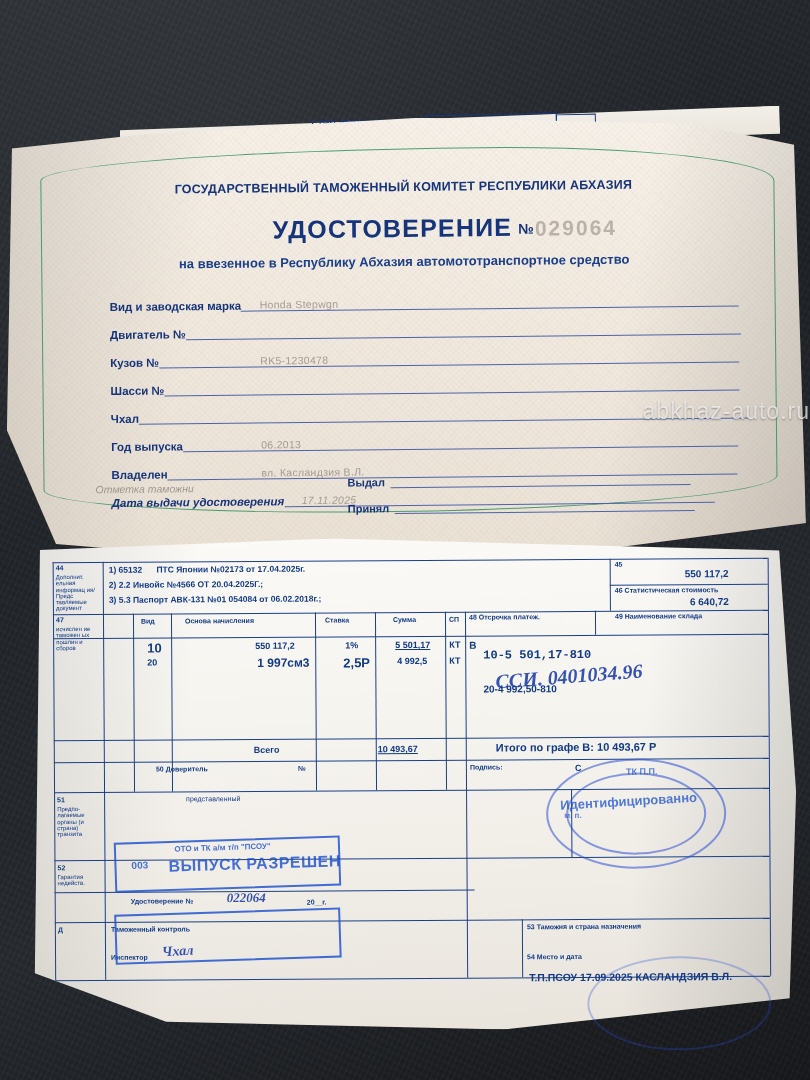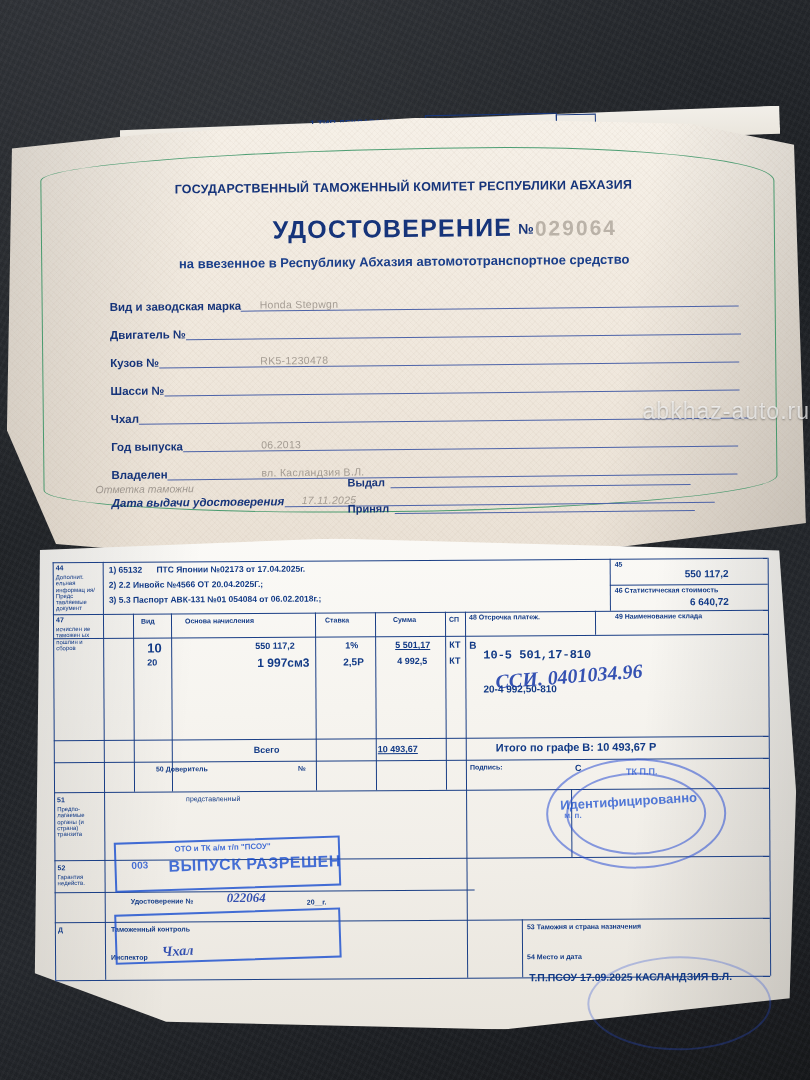--- a/index.html
+++ b/index.html
@@ -287,21 +287,21 @@
     <div class="tx b xs" style="left:424px;top:78px;">СП</div>
 
     <div class="tx b" style="left:122px;top:102px;font-size:13px;">10</div>
     <div class="tx b" style="left:230px;top:102px;font-size:9px;">550 117,2</div>
     <div class="tx b" style="left:320px;top:102px;font-size:9px;">1%</div>
     <div class="tx b" style="left:370px;top:102px;font-size:9px;text-decoration:underline;">5 501,17</div>
     <div class="tx b" style="left:424px;top:102px;font-size:9px;">КТ</div>
 
     <div class="tx b" style="left:122px;top:118px;font-size:9px;">20</div>
     <div class="tx b" style="left:232px;top:118px;font-size:12px;">1 997см3</div>
-    <div class="tx b" style="left:318px;top:118px;font-size:10px;">2,5Р</div>
+    <div class="tx b" style="left:318px;top:118px;font-size:13px;">2,5Р</div>
     <div class="tx b" style="left:372px;top:118px;font-size:9px;">4 992,5</div>
     <div class="tx b" style="left:424px;top:118px;font-size:9px;">КТ</div>
 
     <div class="tx b" style="left:228px;top:206px;font-size:9px;">Всего</div>
     <div class="tx b" style="left:352px;top:206px;font-size:9px;text-decoration:underline;">10 493,67</div>
 
     <div class="tx b xs" style="left:444px;top:76px;"><span>48</span> <span>Отсрочка платеж.</span></div>
     <div class="tx b xs" style="left:590px;top:76px;"><span>49</span> <span>Наименование склада</span></div>
     <div class="tx b" style="left:444px;top:102px;font-size:10px;">В</div>
     <div class="tx b" style="left:458px;top:112px;font-size:12px;font-family:Liberation Mono, monospace;">10-5 501,17-810</div>

